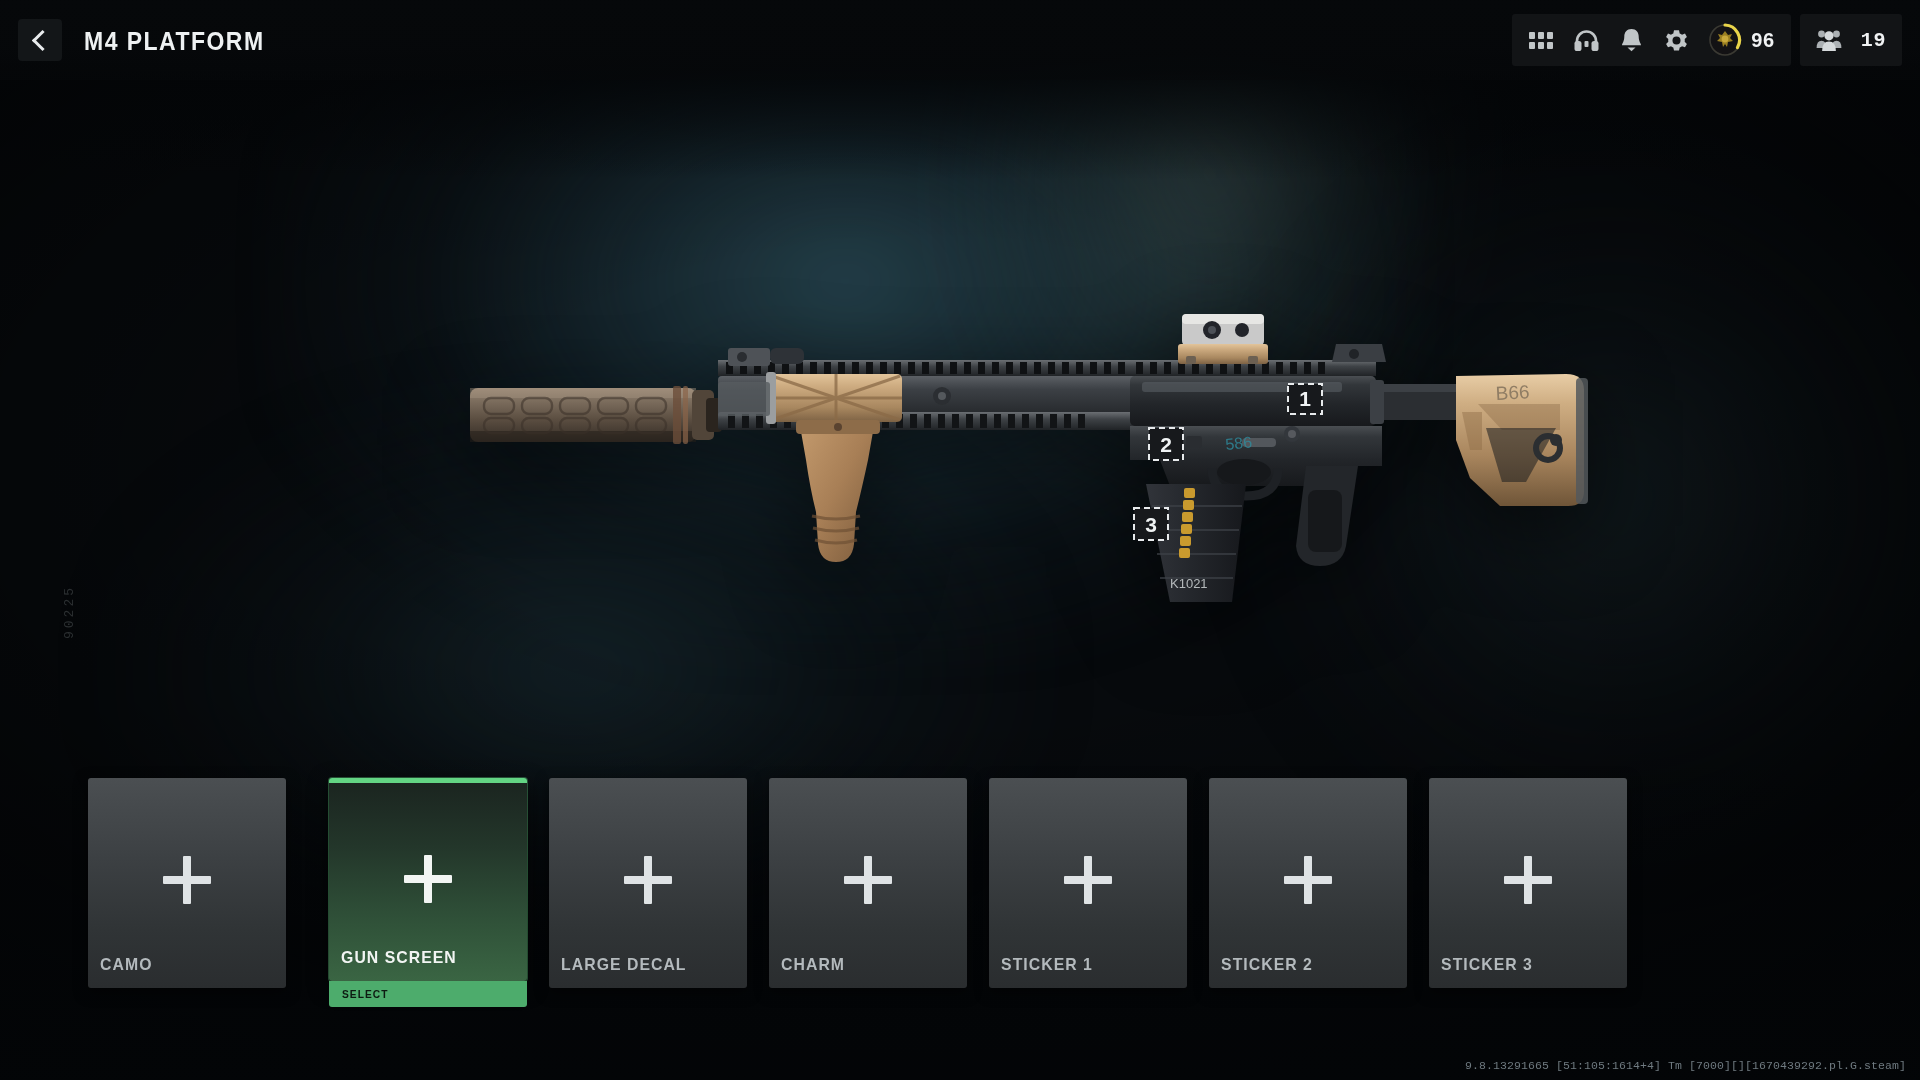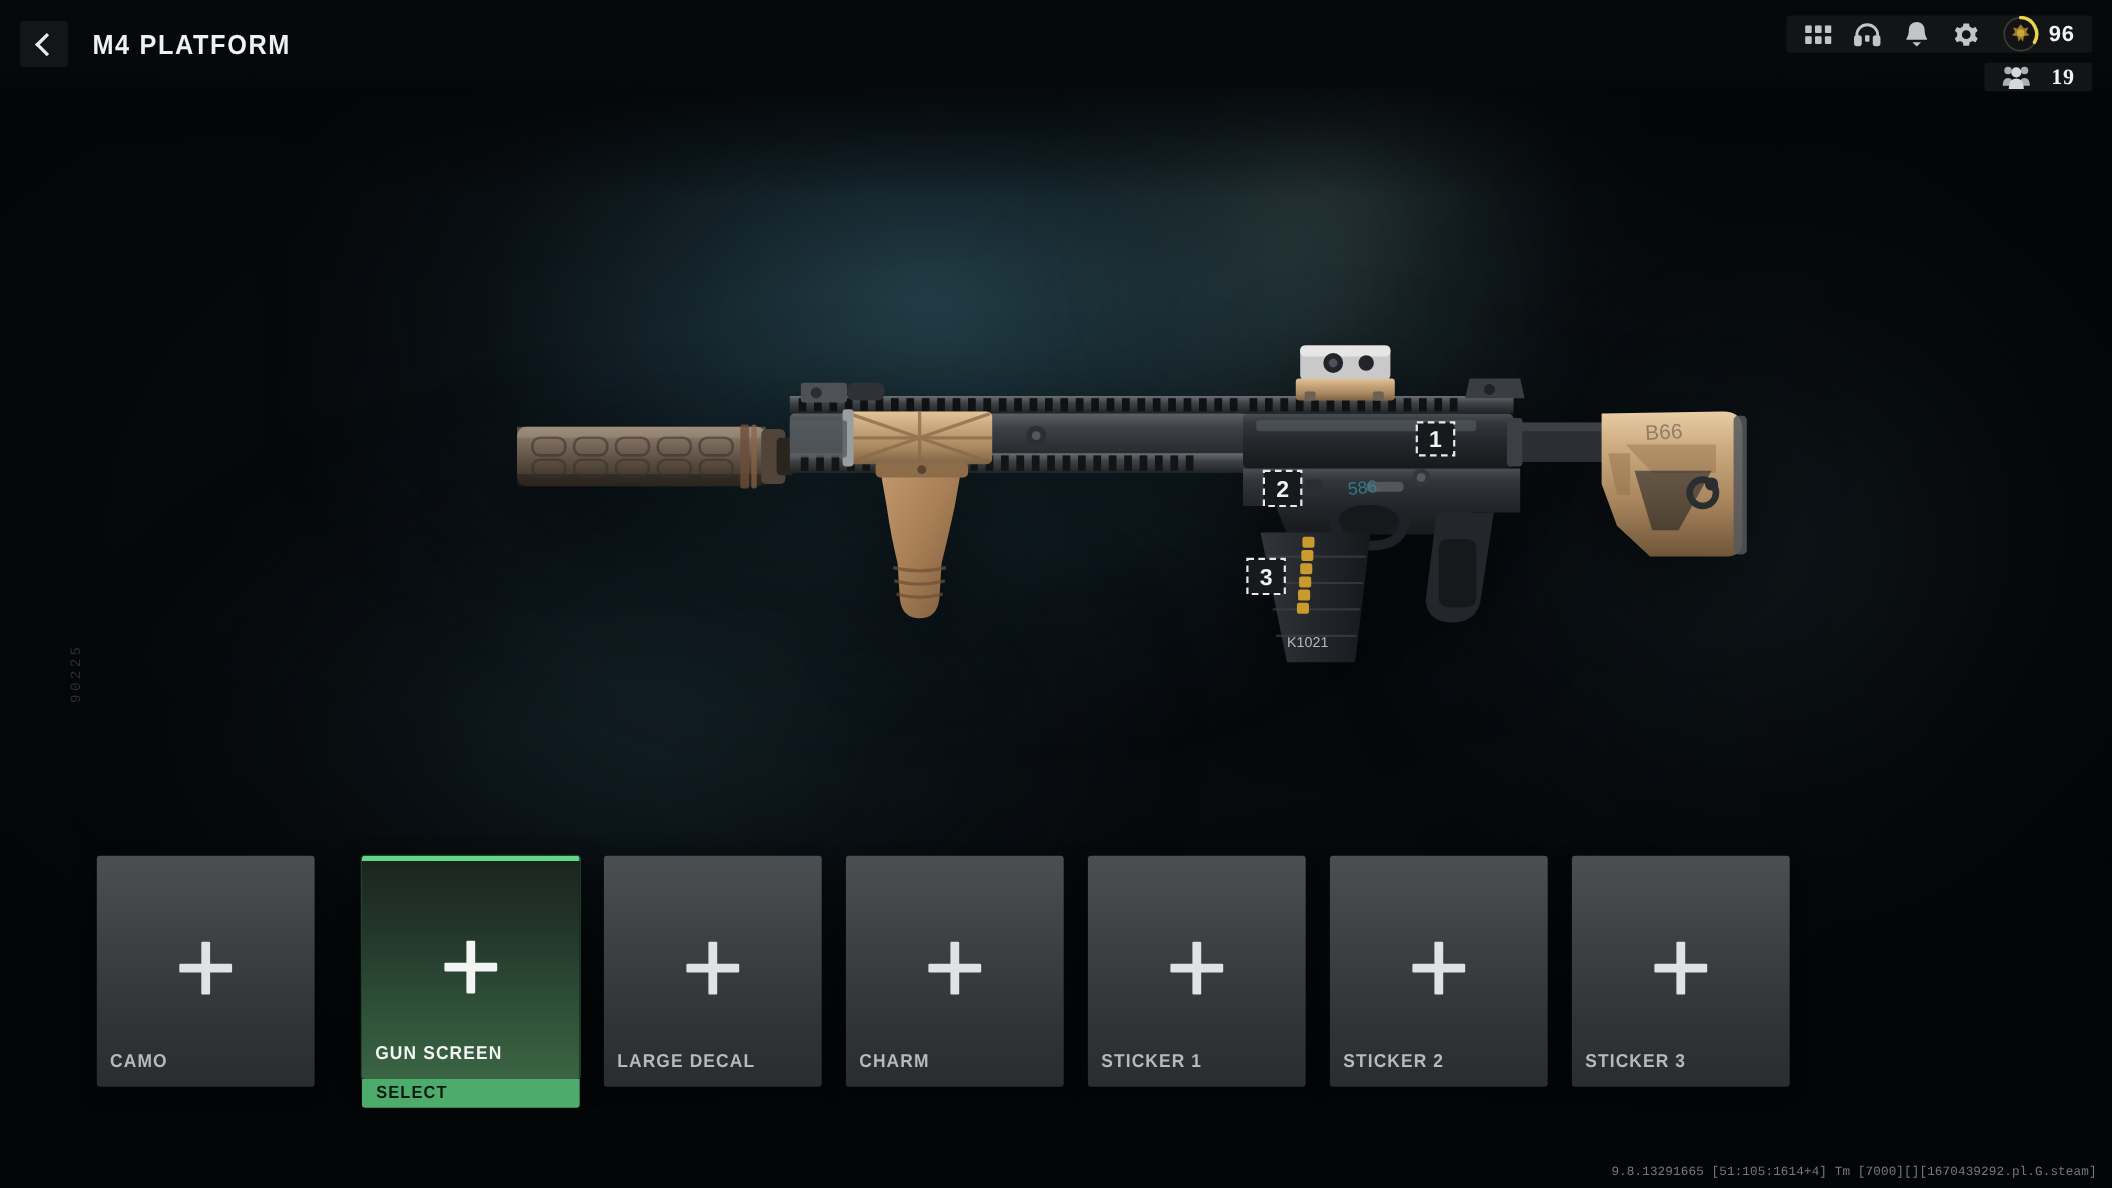--- a/index.html
+++ b/index.html
@@ -156,24 +156,23 @@
     background: #d8dcdd;
     color: #14171a;
     border: 1px solid #f2f4f4;
   }
 
   
   .rightcluster {
     position: absolute;
     right: 18px; top: 14px;
     display: flex;
-    align-items: flex-end;
+    align-items: flex-start;
     gap: 9px;
     height: 52px;
-    flex-direction: column;
   }
   .pill {
     display: flex; align-items: center;
     height: 52px;
     background: #121416;
     border-radius: 3px;
     padding: 0 16px;
     gap: 19px;
   }
   .ic {
@@ -186,21 +185,21 @@
 
   .levelwrap { display: flex; align-items: center; gap: 9px; cursor: pointer; }
   .level-num {
     font-size: 20px; font-weight: 700; color: #f0f2f3;
     letter-spacing: 0.6px;
     font-family: "Liberation Sans Narrow", "Liberation Sans", sans-serif;
   }
   .party-num {
     font-size: 20px; font-weight: 700; color: #f0f2f3;
     letter-spacing: 0.6px;
-    font-family: Liberation Serif, serif;
+    font-family: Liberation Mono, monospace;
   }
 
   
   .vertcode {
     position: absolute;
     left: 62px; top: 585px;
     font-size: 13px;
     letter-spacing: 3px;
     color: #2b2f31;
     font-family: "Liberation Mono", monospace;
@@ -299,21 +298,21 @@
 
   .select-bar {
     position: absolute;
     left: 0; right: 0;
     bottom: -26px;
     height: 26px;
     background: #4dac6c;
     display: flex;
     align-items: center;
     padding-left: 13px;
-    font-size: 16px;
+    font-size: 11px;
     letter-spacing: 1.1px;
     font-weight: 700;
     text-transform: uppercase;
     color: #0d1a11;
     font-family: "Liberation Sans Narrow", "Liberation Sans", sans-serif;
     border-radius: 0 0 3px 3px;
   }
   .select-bar span { transform: scaleX(0.93); transform-origin: left center; }
 
   

